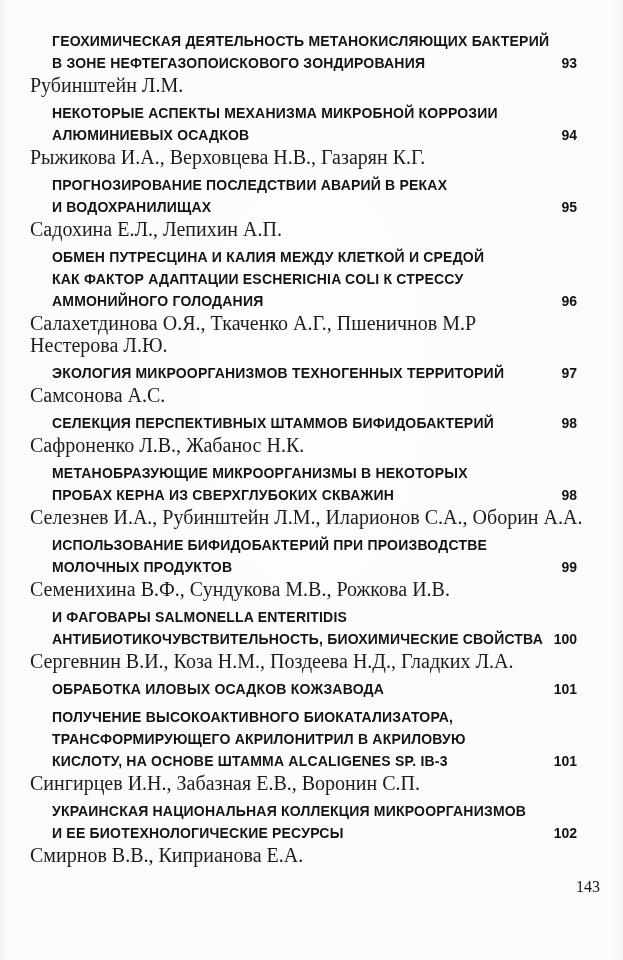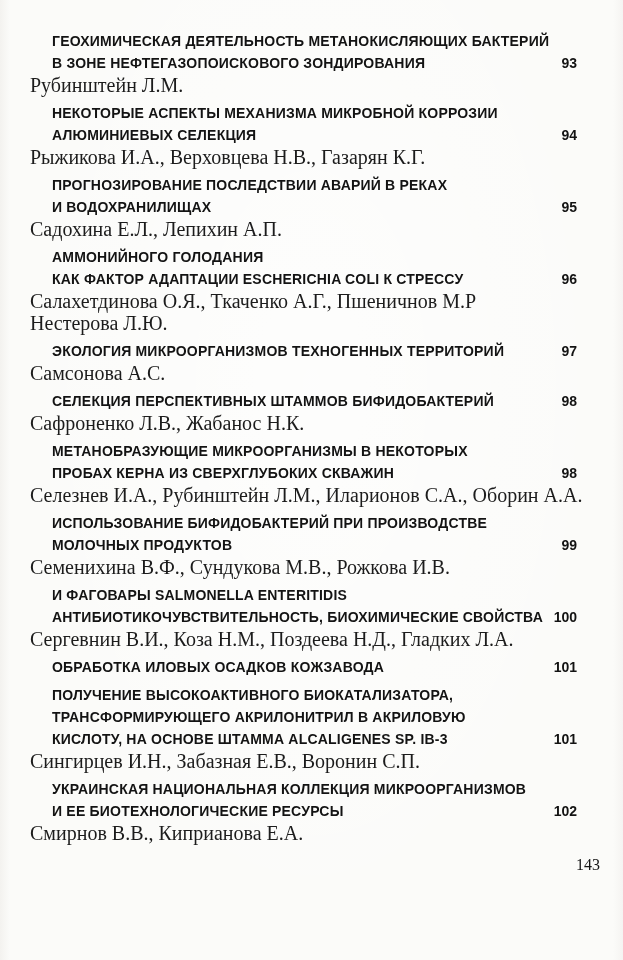--- a/index.html
+++ b/index.html
@@ -73,39 +73,40 @@
       <div class="tl">ГЕОХИМИЧЕСКАЯ ДЕЯТЕЛЬНОСТЬ МЕТАНОКИСЛЯЮЩИХ БАКТЕРИЙ</div>
       <div class="tl">В ЗОНЕ НЕФТЕГАЗОПОИСКОВОГО ЗОНДИРОВАНИЯ</div>
       <span class="pnum">93</span>
     </div>
     <div class="authors">Рубинштейн Л.М.</div>
   </article>
 
   <article class="entry">
     <div class="title-block">
       <div class="tl">НЕКОТОРЫЕ АСПЕКТЫ МЕХАНИЗМА МИКРОБНОЙ КОРРОЗИИ</div>
-      <div class="tl">АЛЮМИНИЕВЫХ СЕЛЕКЦИЯ</div>
+      <div class="tl">АЛЮМИНИЕВЫХ ОСАДКОВ</div>
       <span class="pnum">94</span>
     </div>
     <div class="authors">Рыжикова И.А., Верховцева Н.В., Газарян К.Г.</div>
   </article>
 
   <article class="entry">
     <div class="title-block">
       <div class="tl">ПРОГНОЗИРОВАНИЕ ПОСЛЕДСТВИИ АВАРИЙ В РЕКАХ</div>
       <div class="tl">И ВОДОХРАНИЛИЩАХ</div>
       <span class="pnum">95</span>
     </div>
     <div class="authors">Садохина Е.Л., Лепихин А.П.</div>
   </article>
 
   <article class="entry">
     <div class="title-block">
+      <div class="tl">ОБМЕН ПУТРЕСЦИНА И КАЛИЯ МЕЖДУ КЛЕТКОЙ И СРЕДОЙ</div>
+      <div class="tl">КАК ФАКТОР АДАПТАЦИИ ESCHERICHIA COLI К СТРЕССУ</div>
       <div class="tl">АММОНИЙНОГО ГОЛОДАНИЯ</div>
-      <div class="tl">КАК ФАКТОР АДАПТАЦИИ ESCHERICHIA COLI К СТРЕССУ</div>
       <span class="pnum">96</span>
     </div>
     <div class="authors">Салахетдинова О.Я., Ткаченко А.Г., Пшеничнов М.Р</div>
     <div class="authors">Нестерова Л.Ю.</div>
   </article>
 
   <article class="entry">
     <div class="title-block">
       <div class="tl">ЭКОЛОГИЯ МИКРООРГАНИЗМОВ ТЕХНОГЕННЫХ ТЕРРИТОРИЙ</div>
       <span class="pnum">97</span>

